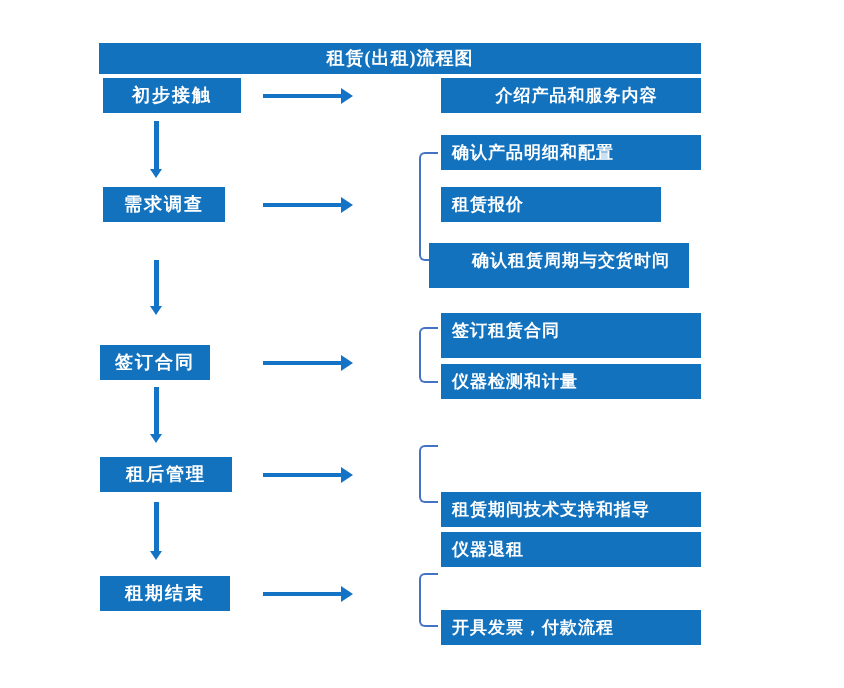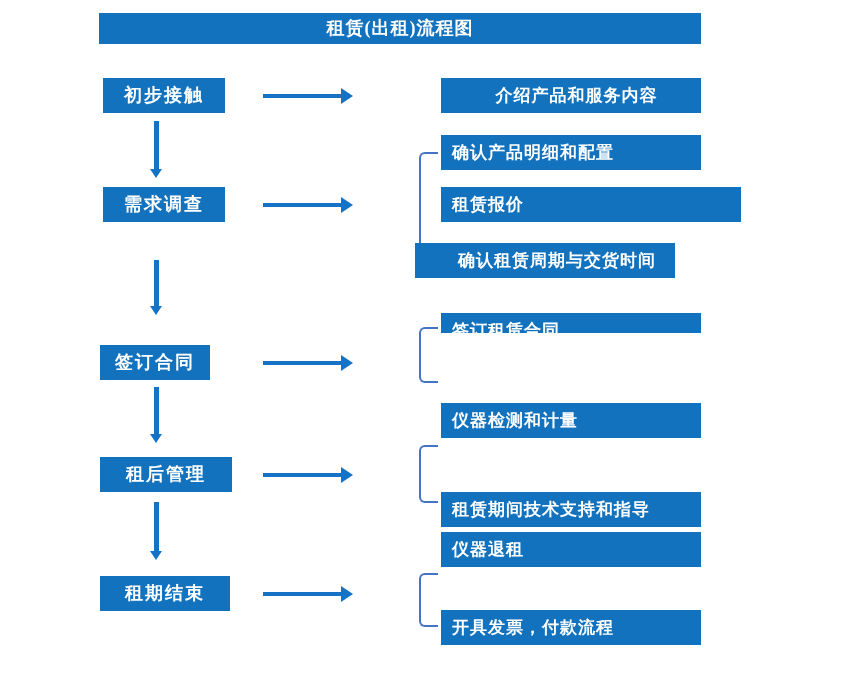--- a/index.html
+++ b/index.html
@@ -25,20 +25,21 @@
     background:var(--box-blue);
     color:var(--text-white);
     font-weight:bold;
     box-sizing:border-box;
   }
   .title-bar{
     text-align:center;
     font-size:18px;
     line-height:31px;
     letter-spacing:1px;
+    margin-top:30px;
   }
   .stage-box{
     text-align:center;
     font-size:18px;
     line-height:35px;
     letter-spacing:2px;
   }
   .detail-box{
     text-align:left;
     font-size:17px;
@@ -83,55 +84,55 @@
     border-radius:6px 0 0 6px;
   }
 </style>
 </head>
 <body>
 
 <div class="canvas">
 
   <div class="bluebox title-bar" style="left:99px;top:13px;width:602px;height:31px;">租赁(出租)流程图</div>
 
-  <div class="bluebox stage-box" style="left:103px;top:78px;width:122px;height:35px;">初步接触</div>
+  <div class="bluebox stage-box" style="left:103px;top:78px;width:138px;height:35px;">初步接触</div>
   <div class="right-arrow" style="left:263px;top:88px;">
     <span class="shaft"></span>
     <span class="head"></span>
   </div>
   <div class="bluebox detail-box" style="left:441px;top:78px;width:260px;height:35px;text-align:center;">介绍产品和服务内容</div>
 
   <div class="down-arrow" style="left:150px;top:121px;height:57px;">
     <span class="shaft"></span>
     <span class="head"></span>
   </div>
 
   <div class="bluebox stage-box" style="left:103px;top:187px;width:122px;height:35px;">需求调查</div>
   <div class="right-arrow" style="left:263px;top:197px;">
     <span class="shaft"></span>
     <span class="head"></span>
   </div>
   <div class="bracket" style="left:419px;top:152px;height:109px;"></div>
   <div class="bluebox detail-box" style="left:441px;top:135px;width:260px;height:35px;">确认产品明细和配置</div>
-  <div class="bluebox detail-box" style="left:441px;top:187px;width:300px;height:35px;">租赁报价</div>
-  <div class="bluebox detail-box" style="left:415px;top:243px;width:260px;height:35px;padding-left:43px;">确认租赁周期与交货时间</div>
+  <div class="bluebox detail-box" style="left:441px;top:187px;width:220px;height:35px;">租赁报价</div>
+  <div class="bluebox detail-box" style="left:429px;top:243px;width:260px;height:45px;padding-left:43px;">确认租赁周期与交货时间</div>
 
   <div class="down-arrow" style="left:150px;top:260px;height:55px;">
     <span class="shaft"></span>
     <span class="head"></span>
   </div>
 
   <div class="bluebox stage-box" style="left:100px;top:345px;width:110px;height:35px;">签订合同</div>
   <div class="right-arrow" style="left:263px;top:355px;">
     <span class="shaft"></span>
     <span class="head"></span>
   </div>
   <div class="bracket" style="left:419px;top:327px;height:56px;"></div>
-  <div class="bluebox detail-box" style="left:441px;top:313px;width:260px;height:20px;">签订租赁合同</div>
-  <div class="bluebox detail-box" style="left:441px;top:364px;width:260px;height:35px;margin-top:39px;">仪器检测和计量</div>
+  <div class="bluebox detail-box" style="left:441px;top:313px;width:260px;height:45px;">签订租赁合同</div>
+  <div class="bluebox detail-box" style="left:441px;top:364px;width:260px;height:35px;">仪器检测和计量</div>
 
   <div class="down-arrow" style="left:150px;top:387px;height:56px;">
     <span class="shaft"></span>
     <span class="head"></span>
   </div>
 
   <div class="bluebox stage-box" style="left:100px;top:457px;width:132px;height:35px;">租后管理</div>
   <div class="right-arrow" style="left:263px;top:467px;">
     <span class="shaft"></span>
     <span class="head"></span>

